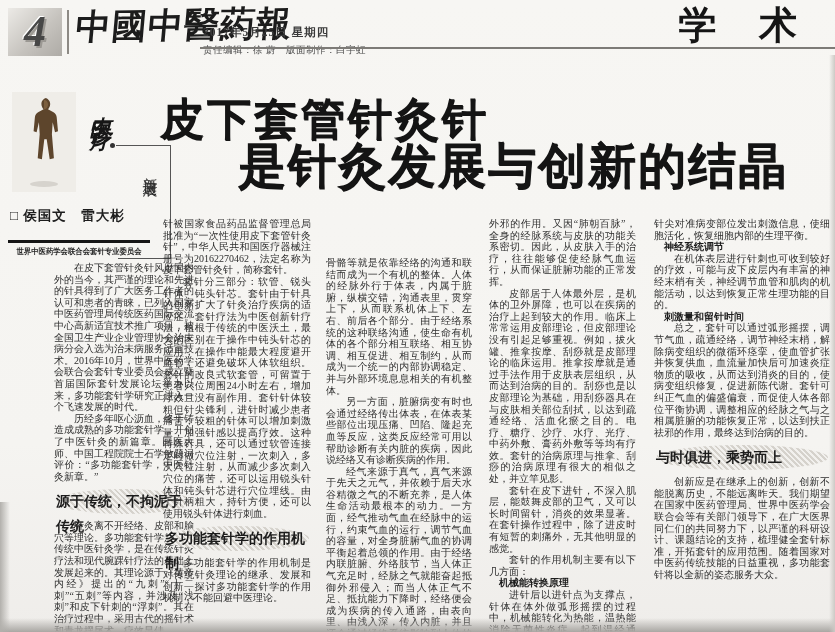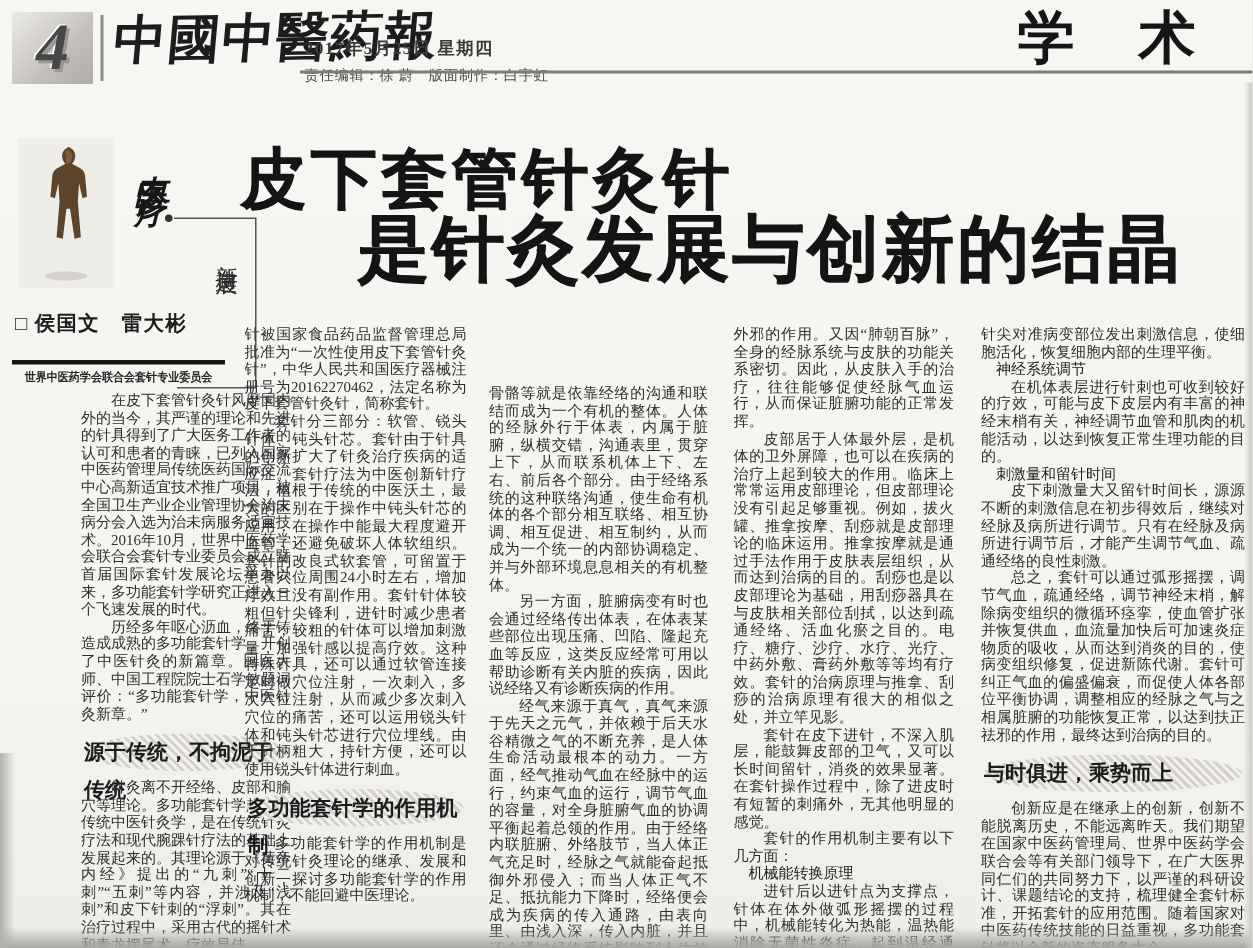--- a/index.html
+++ b/index.html
@@ -86,21 +86,21 @@
   .col5{left:654px;width:176px;height:414px;}
   .sec-h{
     margin:7px 2px 6px 2px;height:25px;line-height:25px;text-align:left;
     font-size:14px;font-weight:bold;color:#1c1c1c;text-indent:0;
     font-family:"Liberation Sans","DejaVu Sans",sans-serif;
     border-radius:50% / 50%;
     background-color:#e2dfd9;
     background-image:repeating-linear-gradient(45deg,rgba(255,255,255,0.55) 0 2px,rgba(120,116,110,0.12) 2px 4px);
   }
   .sub{
-    font-weight:normal;text-indent:1em !important;
+    font-weight:bold;text-indent:1em !important;
     font-family:"Liberation Sans","DejaVu Sans",sans-serif;color:#1d1d1d;
   }
   
   .edge-bottom{position:absolute;left:0;bottom:0;width:835px;height:14px;
     background:linear-gradient(to top,#a9a7a3,rgba(169,167,163,0));pointer-events:none;}
   .edge-left{position:absolute;left:0;bottom:0;width:10px;height:130px;
     background:linear-gradient(to right,#b2b0ac,rgba(178,176,172,0));pointer-events:none;}
   .edge-right{position:absolute;right:0;top:55px;width:6px;height:577px;
     background:linear-gradient(to left,#ccc9c5,rgba(204,201,197,0));pointer-events:none;}
 </style>
@@ -174,21 +174,20 @@
     <p class="sub">机械能转换原理</p>
     <p class="ind">进针后以进针点为支撑点，针体在体外做弧形摇摆的过程中，机械能转化为热能，温热能消除无菌性炎症，起到温经通络、行气活血、祛瘀生新的作用，通则不痛，症状消失。</p>
 
   </div>
 
   <div class="col col5">
     <p class="cont">针尖对准病变部位发出刺激信息，使细胞活化，恢复细胞内部的生理平衡。</p>
     <p class="sub">神经系统调节</p>
     <p class="ind">在机体表层进行针刺也可收到较好的疗效，可能与皮下皮层内有丰富的神经末梢有关，神经调节血管和肌肉的机能活动，以达到恢复正常生理功能的目的。</p>
     <p class="sub">刺激量和留针时间</p>
-    <p class="ind">皮下刺激量大又留针时间长，源源不断的刺激信息在初步得效后，继续对经脉及病所进行调节。只有在经脉及病所进行调节后，才能产生调节气血、疏通经络的良性刺激。</p>
     <p class="ind">总之，套针可以通过弧形摇摆，调节气血，疏通经络，调节神经末梢，解除病变组织的微循环痉挛，使血管扩张并恢复供血，血流量加快后可加速炎症物质的吸收，从而达到消炎的目的，使病变组织修复，促进新陈代谢。套针可纠正气血的偏盛偏衰，而促使人体各部位平衡协调，调整相应的经脉之气与之相属脏腑的功能恢复正常，以达到扶正祛邪的作用，最终达到治病的目的。</p>
     <div class="sec-h">与时俱进，乘势而上</div>
     <p class="ind">创新应是在继承上的创新，创新不能脱离历史，不能远离昨天。我们期望在国家中医药管理局、世界中医药学会联合会等有关部门领导下，在广大医界同仁们的共同努力下，以严谨的科研设计、课题结论的支持，梳理健全套针标准，开拓套针的应用范围。随着国家对中医药传统技能的日益重视，多功能套针将以全新的姿态服务大众。</p>
   </div>
 
   <div class="edge-bottom"></div>
   <div class="edge-left"></div>
   <div class="edge-right"></div>
 
 </div>

